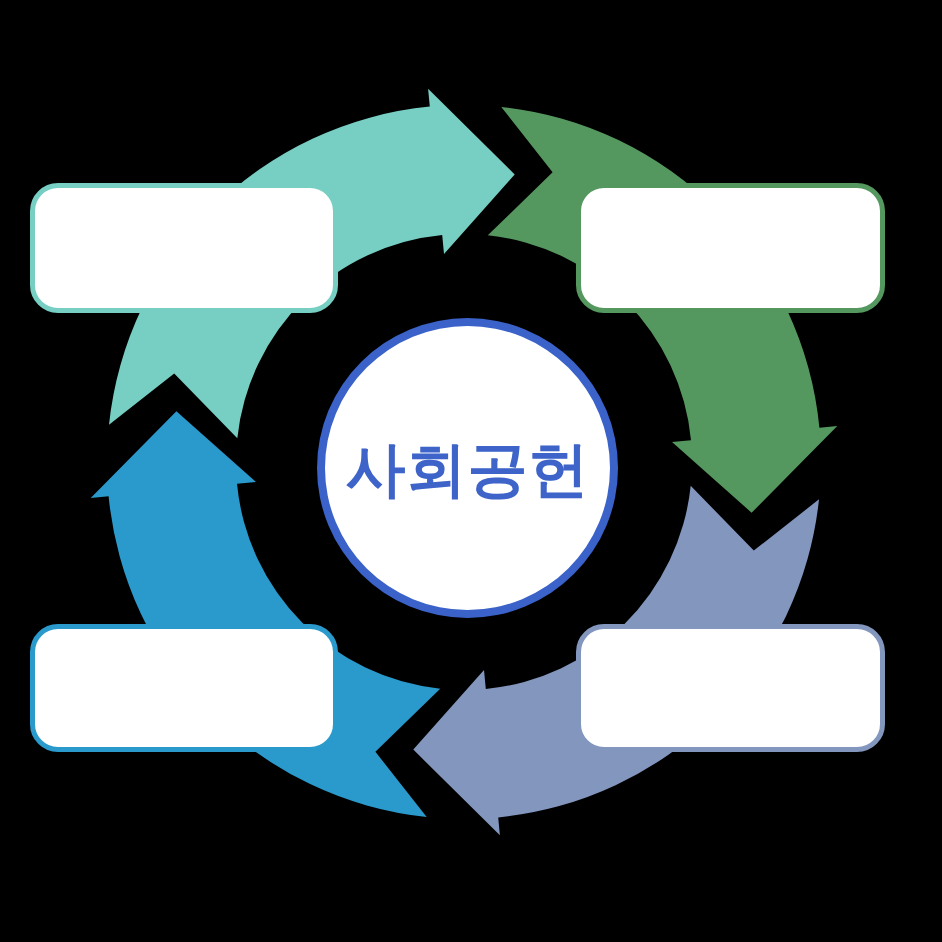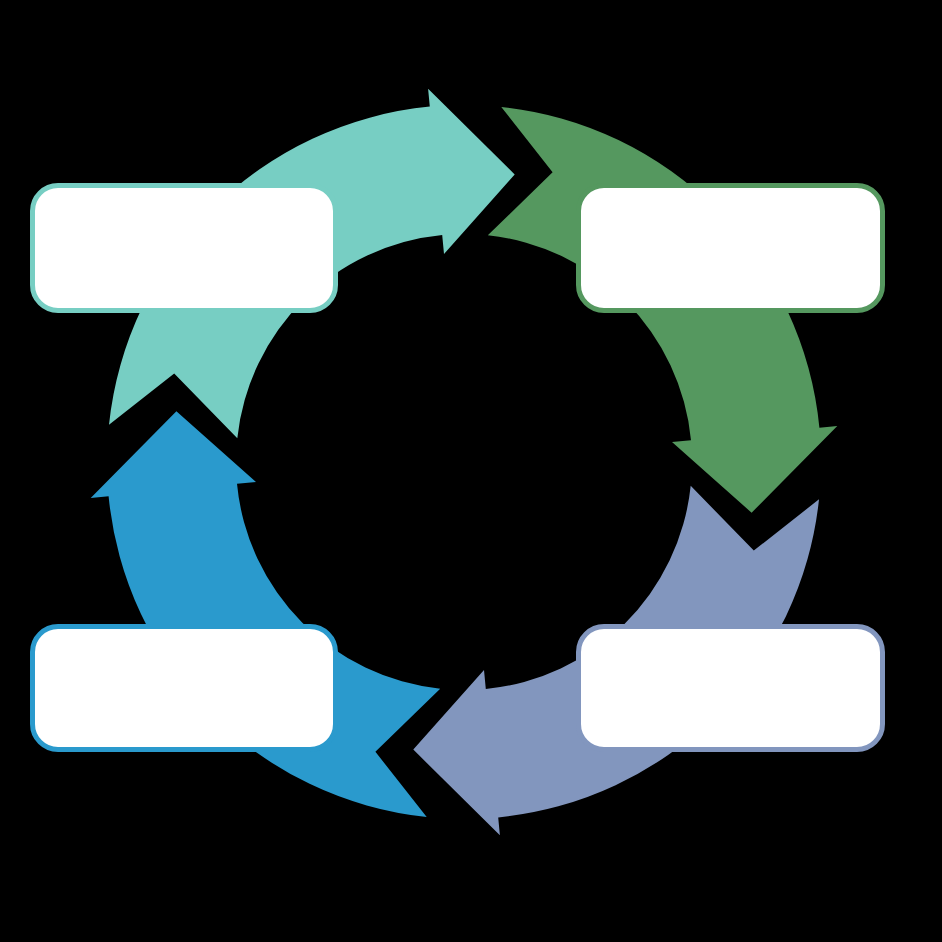--- a/index.html
+++ b/index.html
@@ -90,14 +90,17 @@
   </div>
 
   <div class="node-box box-br">
     <span class="node-label"></span>
   </div>
 
   <div class="node-box box-bl">
     <span class="node-label"></span>
   </div>
 
+  <div class="center-circle">
+    <span class="center-label">사회공헌</span>
+  </div>
 
 </div>
 
 </body></html>

